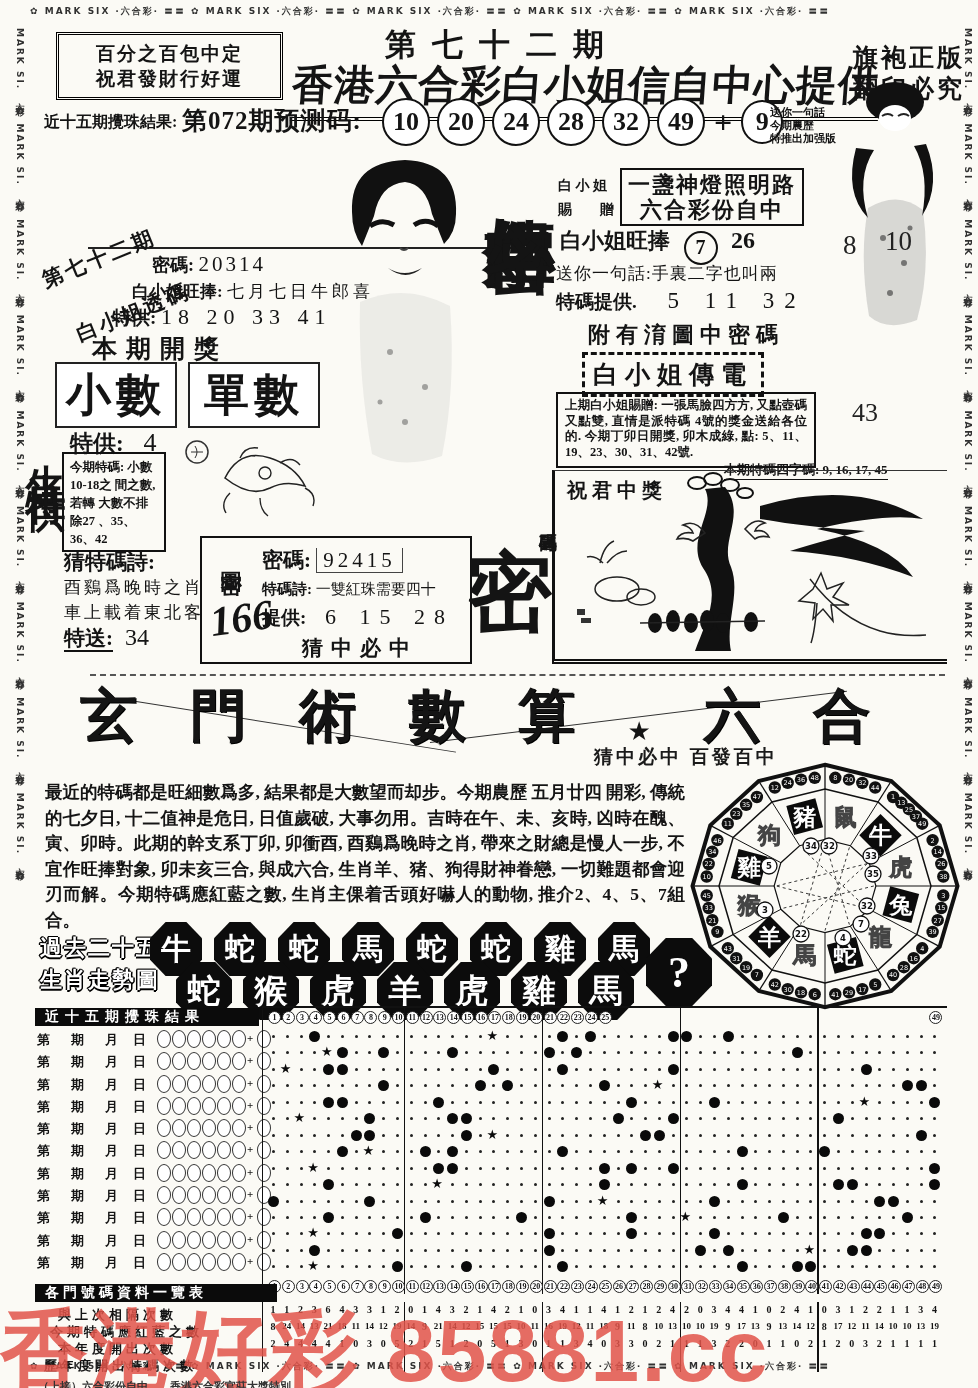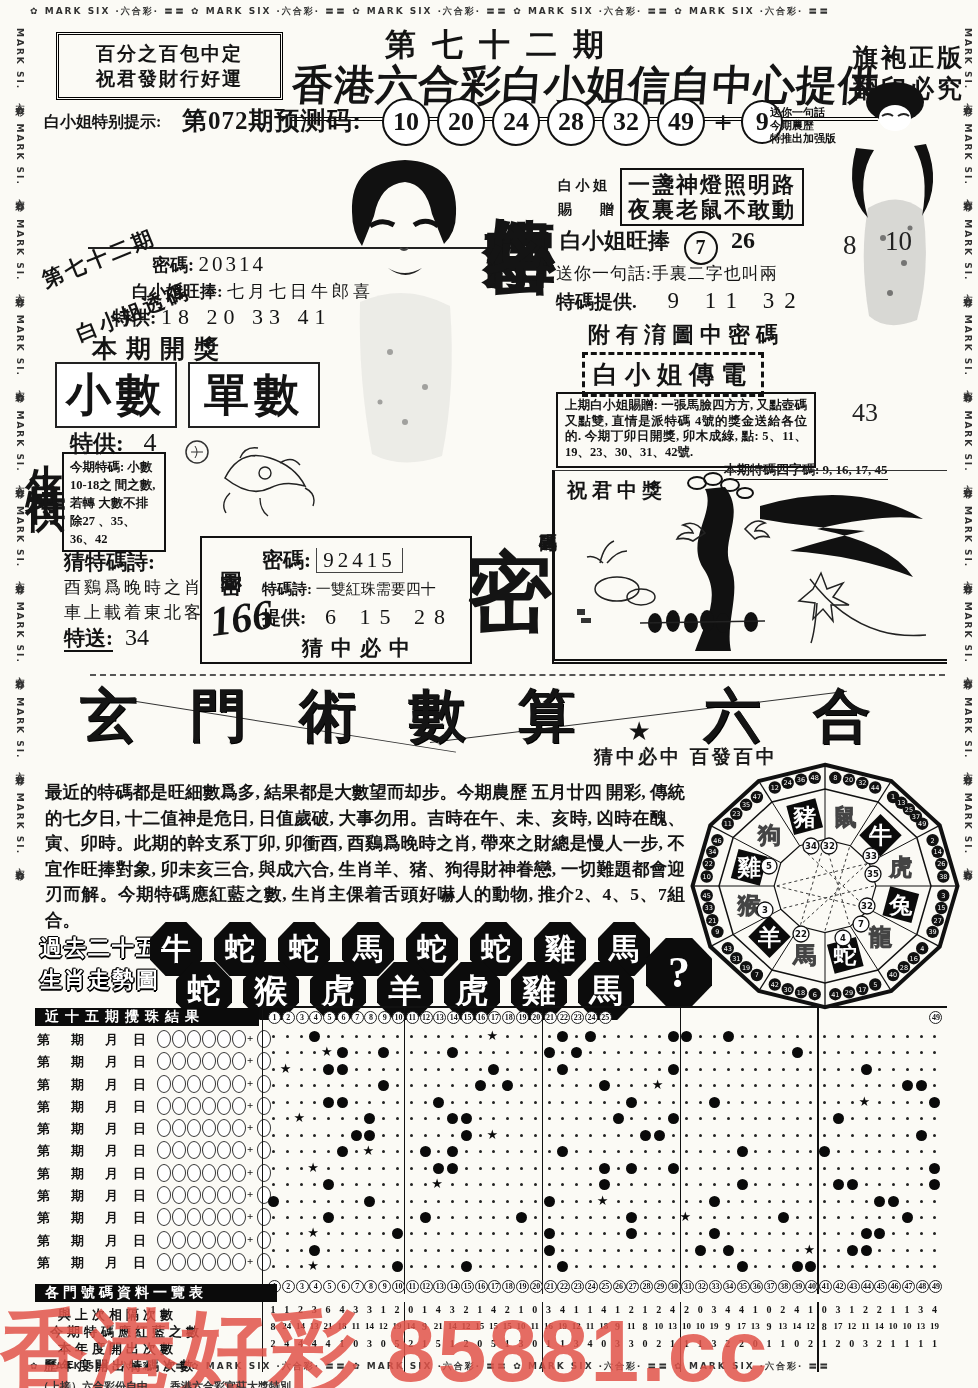--- a/index.html
+++ b/index.html
@@ -100,21 +100,21 @@
   <div>百分之百包中定</div>
   <div>祝君發財行好運</div>
 </div>
 <div class="abs issue" style="left:385px;top:24px;">第七十二期</div>
 <div class="abs main-title" style="left:292px;top:58px;">香港六合彩白小姐信自中心提供</div>
 <div class="abs stamp" style="left:853px;top:42px;text-align:left;">
   <div>旗袍正版</div>
   <div>翻印必究</div>
 </div>
 
-<div class="abs pred-label" style="left:44px;top:112px;">白小姐特别提示:</div>
+<div class="abs pred-label" style="left:44px;top:112px;">近十五期攪珠結果:</div>
 <div class="abs pred-prefix" style="left:182px;top:104px;">第072期预测码:</div>
 <div class="abs pred-circles" style="left:382px;top:98px;">
     <span class="pred-circle">10</span>
     <span class="pred-circle">20</span>
     <span class="pred-circle">24</span>
     <span class="pred-circle">28</span>
     <span class="pred-circle">32</span>
     <span class="pred-circle">49</span>
     <span class="pred-plus">+</span>
     <span class="pred-circle pred-extra">9</span>
@@ -202,31 +202,31 @@
   </svg>
 </div>
 <div class="abs vert calli" style="left:470px;top:162px;height:505px;">白小姐傳密</div>
 
 <div class="abs" style="left:558px;top:174px;font-size:14px;font-weight:bold;line-height:24px;">
   <div>白 小 姐</div>
   <div>賜　　贈</div>
 </div>
 <div class="abs lampbox" style="left:620px;top:168px;">
   <div>一盞神燈照明路</div>
-  <div>夜裏老鼠不敢動</div>
+  <div>六合彩份自中</div>
 </div>
 <div class="abs" style="left:560px;top:226px;font-size:22px;font-weight:bold;">
   <span>白小姐旺捧</span>
   <span class="circle7" style="margin:0 8px;">7</span>
   <span style="font-size:24px;">26</span>
 </div>
 <div class="abs" style="left:556px;top:262px;font-size:17px;letter-spacing:1px;">送你一句話:手裏二字也叫兩</div>
 <div class="abs" style="left:556px;top:288px;font-size:19px;">
   <span class="b">特碼提供.</span>
-  <span style="font-size:23px;letter-spacing:10px;margin-left:26px;">9  11  32</span>
+  <span style="font-size:23px;letter-spacing:10px;margin-left:26px;">5  11  32</span>
 </div>
 <div class="abs" style="left:588px;top:320px;font-size:22px;font-weight:900;letter-spacing:6px;">附有淯圖中密碼</div>
 <div class="abs dashedbox" style="left:582px;top:352px;">白小姐傳電</div>
 <div class="abs prevbox" style="left:556px;top:392px;width:242px;height:64px;">上期白小姐賜贈: 一張馬臉四方方, 又點壺碼又點雙, 直情是派特碼 4號的獎金送給各位的. 今期丁卯日開獎, 卯木成綠, 點: 5、11、19、23、30、31、42號.</div>
 <div class="abs" style="left:724px;top:461px;font-size:13px;font-weight:900;border-bottom:1.5px solid #111;">本期特碼四字碼: 9, 16, 17, 45</div>
 
 <div class="abs pic-box" style="left:552px;top:470px;width:392px;height:188px;">
   <div class="abs" style="left:12px;top:6px;font-size:20px;font-weight:900;letter-spacing:5px;">祝君中獎</div>
   <svg width="390" height="185" viewBox="0 0 390 185" style="position:absolute;left:0;top:0;">
     <path d="M150,18 C162,42 128,70 150,100 C166,126 150,152 140,180 L176,180 C170,152 186,122 176,96 C164,70 192,44 170,16 Z" fill="#111"></path>

